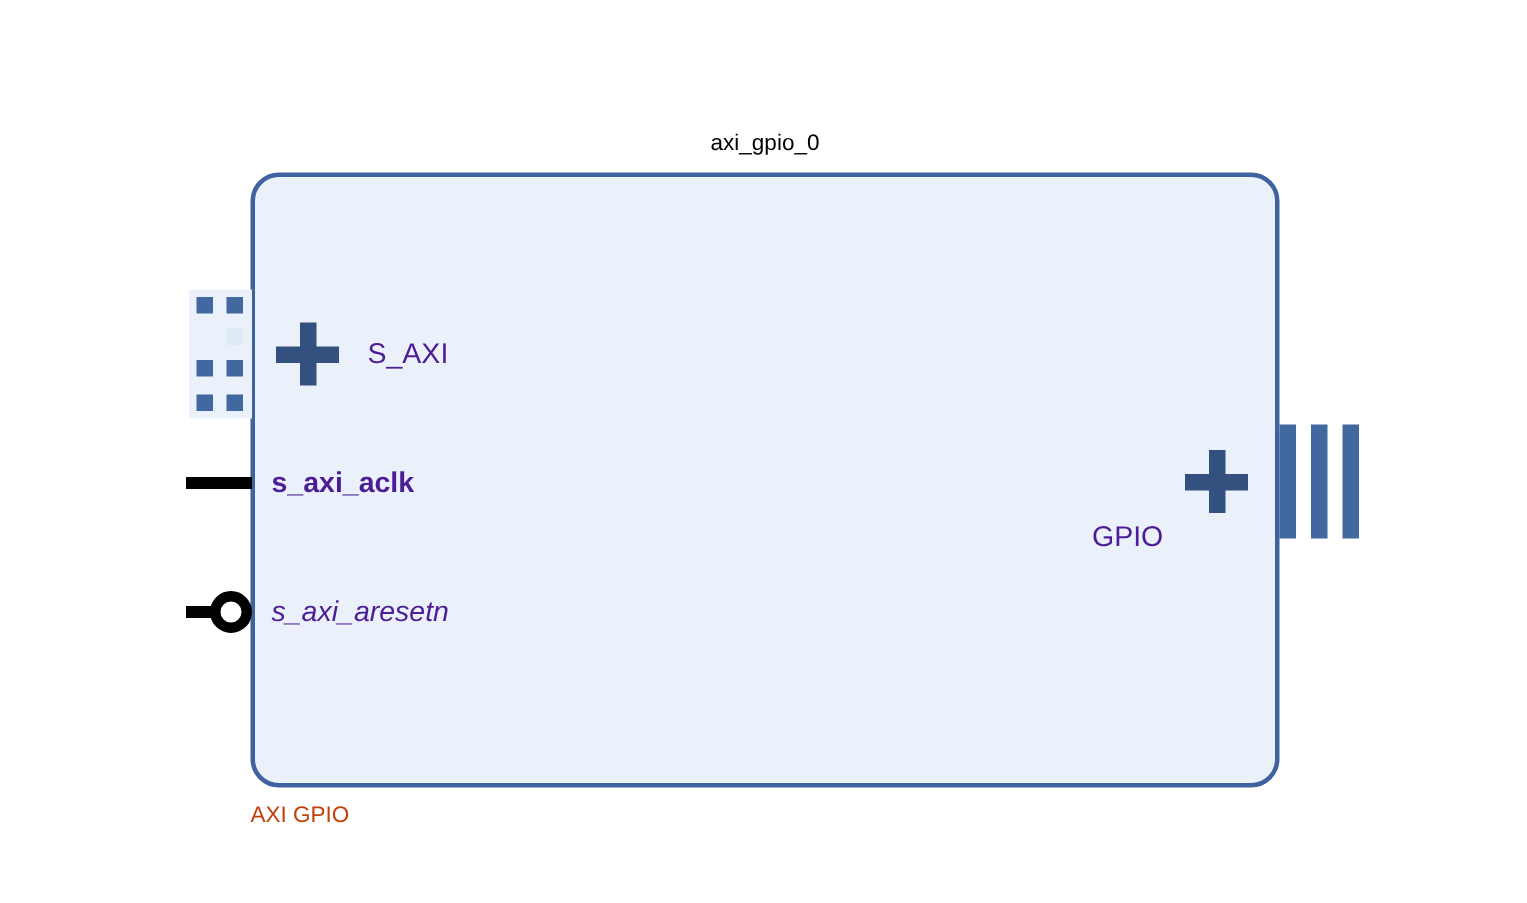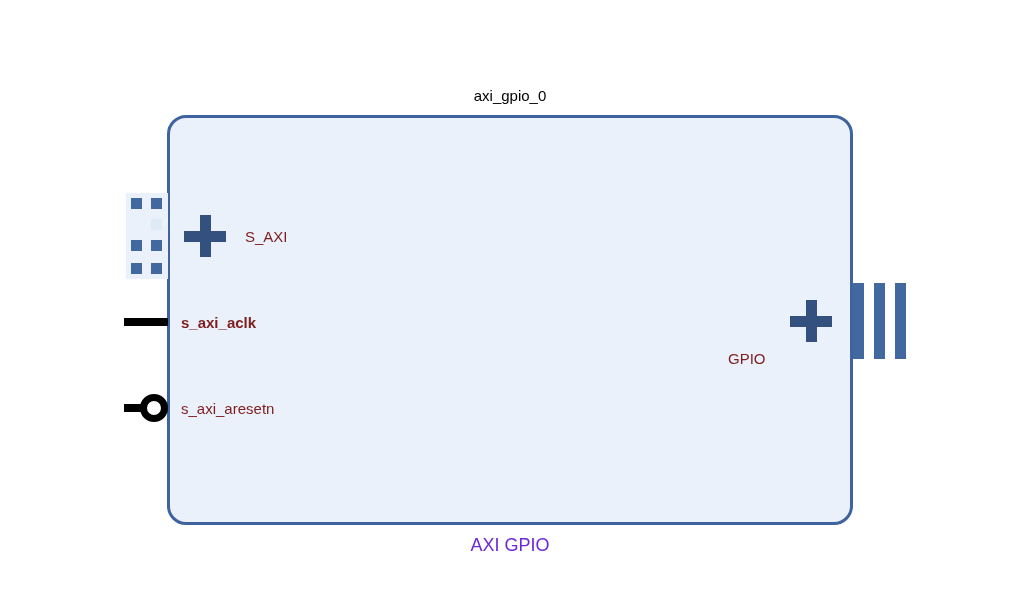--- a/index.html
+++ b/index.html
@@ -47,31 +47,30 @@
     border: 3px solid #3f639f;
     border-radius: 19px;
   }
 
   
   .block-type {
     position: absolute;
     left: 167px;
     top: 535px;
     width: 686px;
-    text-align: center;
-    font-size: 18px;
-    color: #6d28d9;
+    font-size: 15px;
+    color: #c2410c;
     white-space: nowrap;
   }
 
   
   .port-label {
     position: absolute;
-    font-size: 15px;
-    color: #7f1d1d;
+    font-size: 19px;
+    color: #4c1d95;
     white-space: nowrap;
     line-height: 18px;
   }
 
   
   .plus-icon {
     position: absolute;
     width: 42px;
     height: 42px;
   }
@@ -183,21 +182,21 @@
   <div class="port-label" style="left:245px; top:228px;">S_AXI</div>
 
   <div class="pin-stub" style="left:124px; top:318px; width:44px;"></div>
 
   <div class="port-label" style="left:181px; top:314px;font-weight:bold;">s_axi_aclk</div>
 
   <div class="pin-stub" style="left:124px; top:404px; width:22px;"></div>
 
   <div class="pin-bubble" style="left:140px; top:394px;"></div>
 
-  <div class="port-label" style="left:181px; top:400px;">s_axi_aresetn</div>
+  <div class="port-label" style="left:181px; top:400px;font-style:italic;">s_axi_aresetn</div>
 
   <div class="port-label" style="left:728px; top:314px;margin-top:36px;">GPIO</div>
 
   <div class="plus-icon" style="left:790px; top:300px;"></div>
 
   <div class="bus-stub-right">
     <span class="bar b0"></span>
     <span class="bar b1"></span>
     <span class="bar b2"></span>
   </div>

